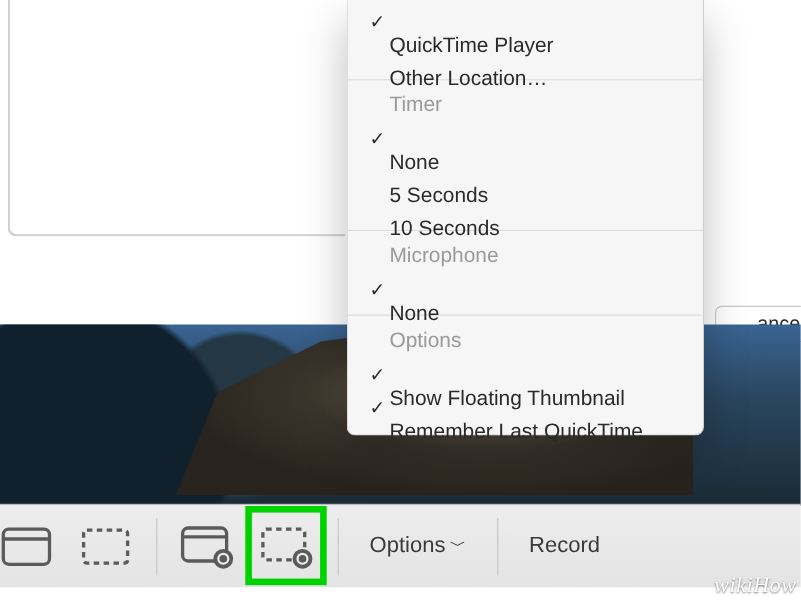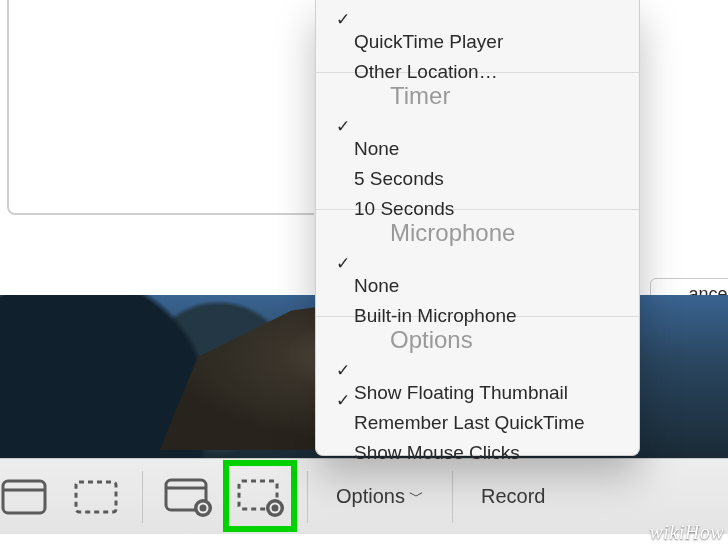--- a/index.html
+++ b/index.html
@@ -133,23 +133,22 @@
   text-align: center;
   font-size: 17px;
   color: #2a2a2a;
 }
 .menu .row .lbl { flex: 1; margin-top: 46px; }
 .menu .section {
   display: flex;
   align-items: center;
   height: 30px;
   padding: 0 14px 0 38px;
-  font-size: 24px;
+  font-size: 19px;
   color: #9a9a9a;
-  margin-left: 36px;
 }
 
 
 .watermark {
   position: absolute;
   right: 4px; bottom: 2px;
   font-family: Georgia, serif;
   font-style: italic;
   font-size: 20px;
   color: #fff;
@@ -250,37 +249,29 @@
     <span class="lbl">10 Seconds</span>
   </div>
 
   <hr>
 
   <div class="section">Microphone</div>
   <div class="row">
     <span class="check">✓</span>
     <span class="lbl">None</span>
   </div>
-  <div class="row">
-    <span class="check"></span>
-    <span class="lbl">Built-in Microphone</span>
-  </div>
 
   <hr>
 
   <div class="section">Options</div>
   <div class="row">
     <span class="check">✓</span>
     <span class="lbl">Show Floating Thumbnail</span>
   </div>
   <div class="row">
     <span class="check">✓</span>
     <span class="lbl">Remember Last QuickTime</span>
-  </div>
-  <div class="row">
-    <span class="check"></span>
-    <span class="lbl">Show Mouse Clicks</span>
   </div>
 </div>
 
 <div class="watermark">
   <span>wikiHow</span>
 </div>
 
 </body></html>

